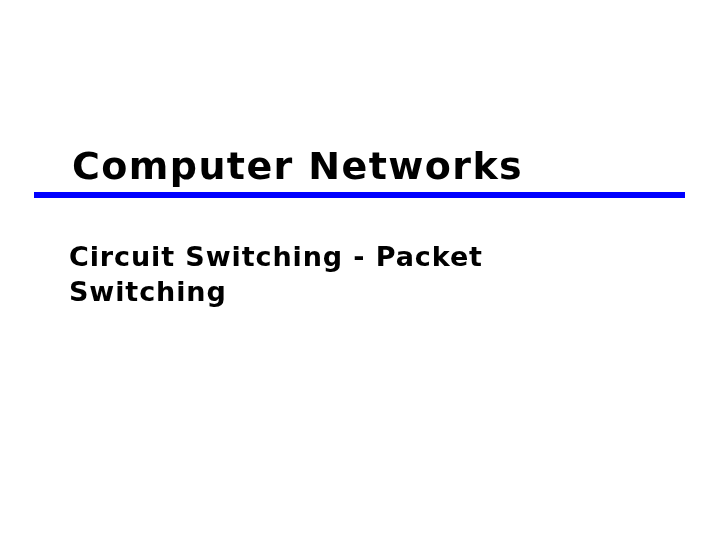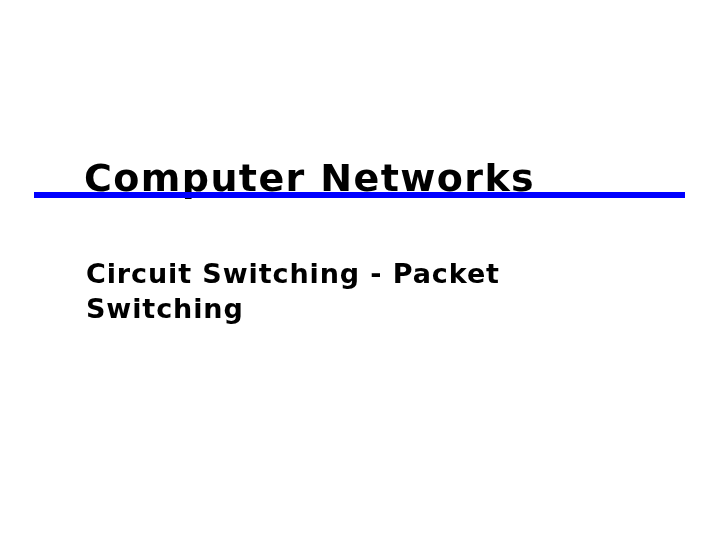--- a/index.html
+++ b/index.html
@@ -22,21 +22,21 @@
     height: 540px;
     background: #FFFFFF;
   }
 
   
   .slide-title {
     position: absolute;
     left: 72px;
     top: 143px;
     width: 600px;
-    margin: 12px;
+    margin: 0;
     padding: 0;
     font-family: "DejaVu Sans", sans-serif;
     font-size: 38px;
     font-weight: bold;
     line-height: 46px;
     letter-spacing: 1.4px;
     color: #000000;
     white-space: nowrap;
   }
 
@@ -49,21 +49,21 @@
     height: 6px;
     background: #0000FF;
   }
 
   
   .slide-subtitle {
     position: absolute;
     left: 69px;
     top: 239px;
     width: 420px;
-    margin: 17px;
+    margin: 0;
     padding: 0;
     font-family: "DejaVu Sans", sans-serif;
     font-size: 27px;
     font-weight: bold;
     line-height: 35px;
     letter-spacing: 0.9px;
     color: #000000;
   }
 </style>
 </head>

